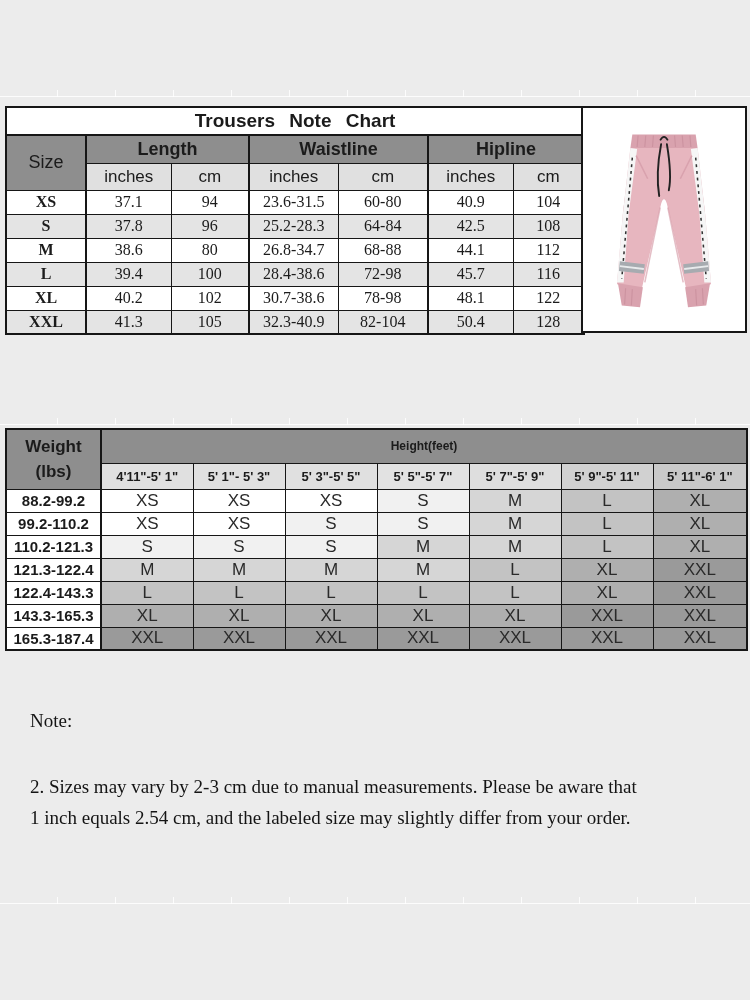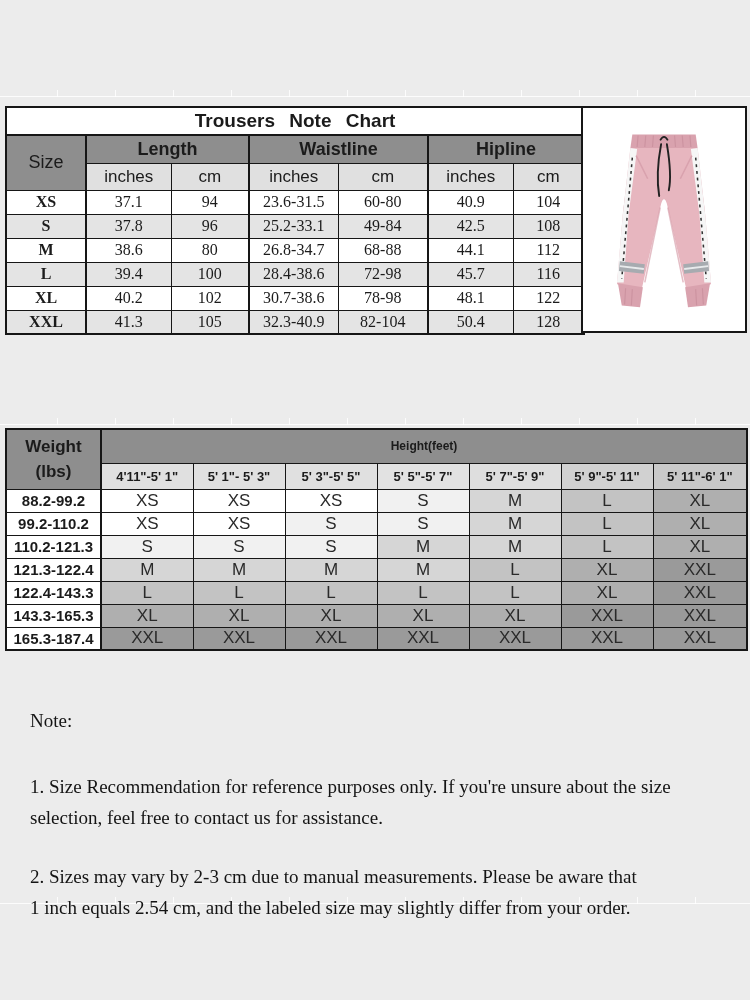--- a/index.html
+++ b/index.html
@@ -128,22 +128,22 @@
           <td>94</td>
           <td class="sep">23.6-31.5</td>
           <td>60-80</td>
           <td class="sep">40.9</td>
           <td>104</td>
         </tr>
         <tr class="striped">
           <th>S</th>
           <td class="sep">37.8</td>
           <td>96</td>
-          <td class="sep">25.2-33.1</td>
-          <td>49-84</td>
+          <td class="sep">25.2-28.3</td>
+          <td>64-84</td>
           <td class="sep">42.5</td>
           <td>108</td>
         </tr>
         <tr>
           <th>M</th>
           <td class="sep">38.6</td>
           <td>80</td>
           <td class="sep">26.8-34.7</td>
           <td>68-88</td>
           <td class="sep">44.1</td>
@@ -309,18 +309,17 @@
           <td style="background: rgb(154, 154, 154);">XXL</td>
           <td style="background: rgb(154, 154, 154);">XXL</td>
           <td style="background: rgb(154, 154, 154);">XXL</td>
         </tr>
       </tbody>
   </table>
 
   <div class="note">
     <div class="note-heading">Note:</div>
     <div>
-        <p>1. Size Recommendation for reference purposes only. If you're unsure about the size<br>selection, feel free to contact us for assistance.</p>
         <p>2. Sizes may vary by 2-3 cm due to manual measurements. Please be aware that<br>1 inch equals 2.54 cm, and the labeled size may slightly differ from your order.</p>
       </div>
   </div>
 
 </div>
 
 </body></html>

